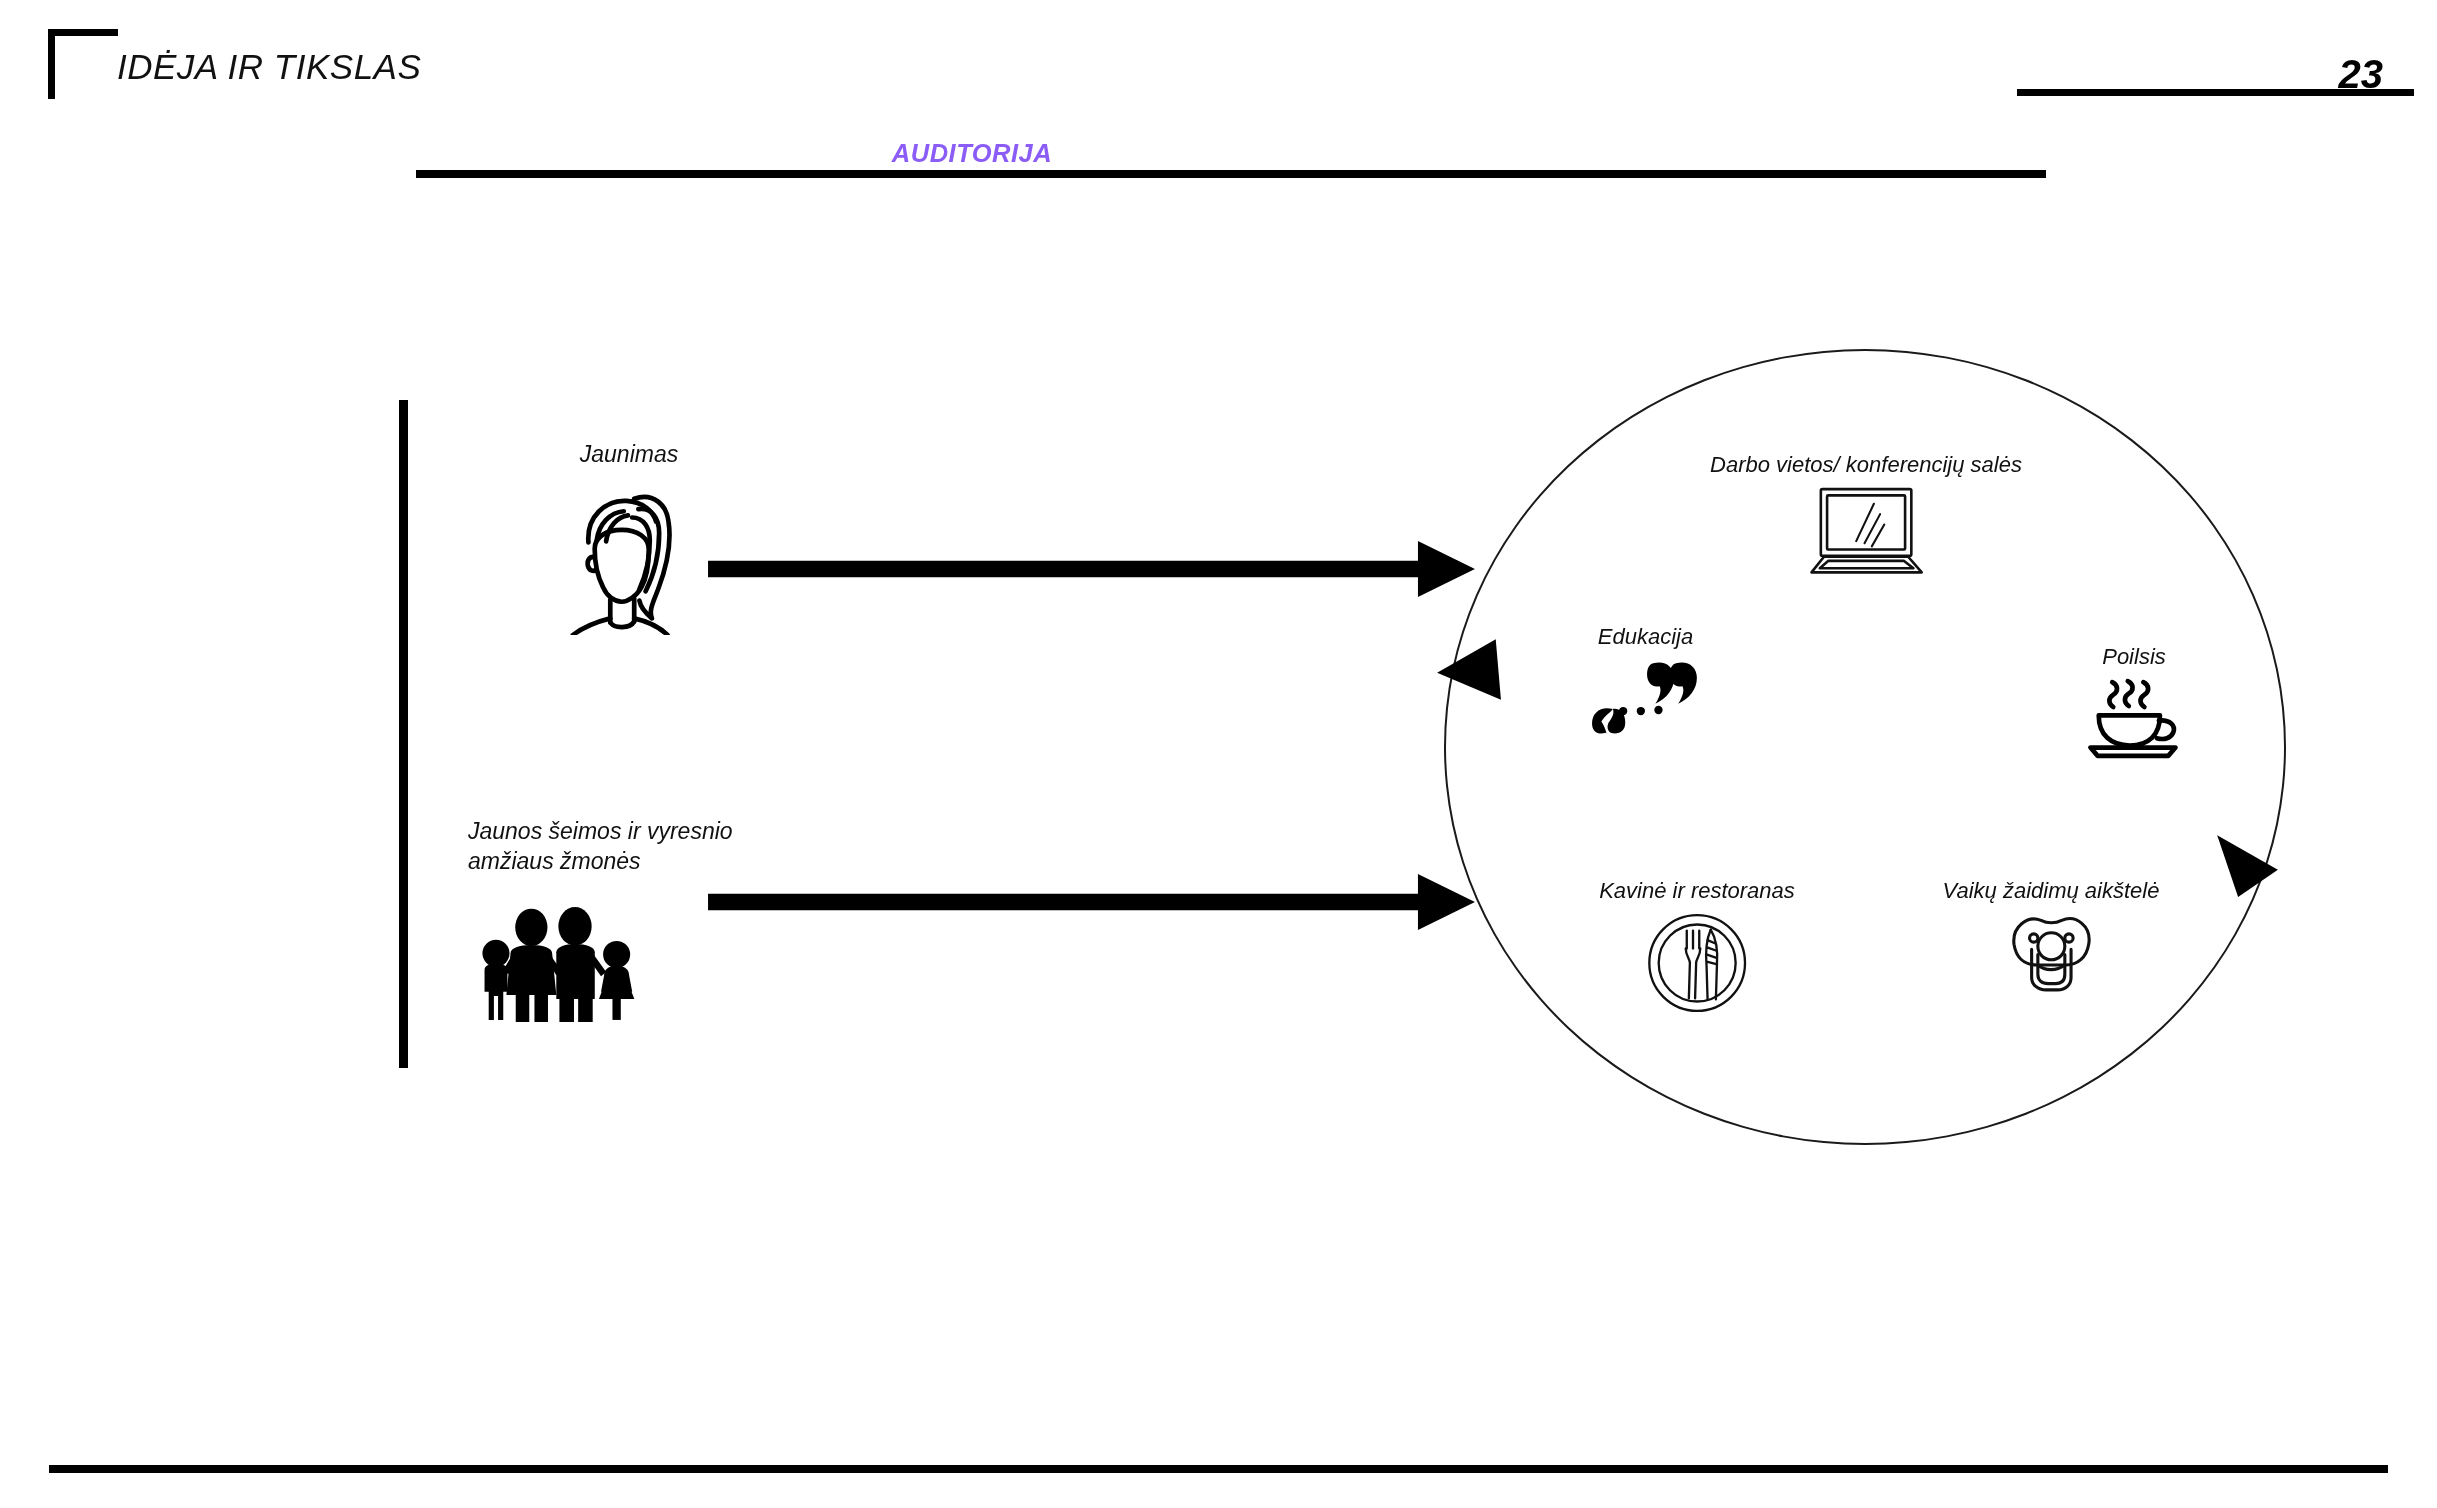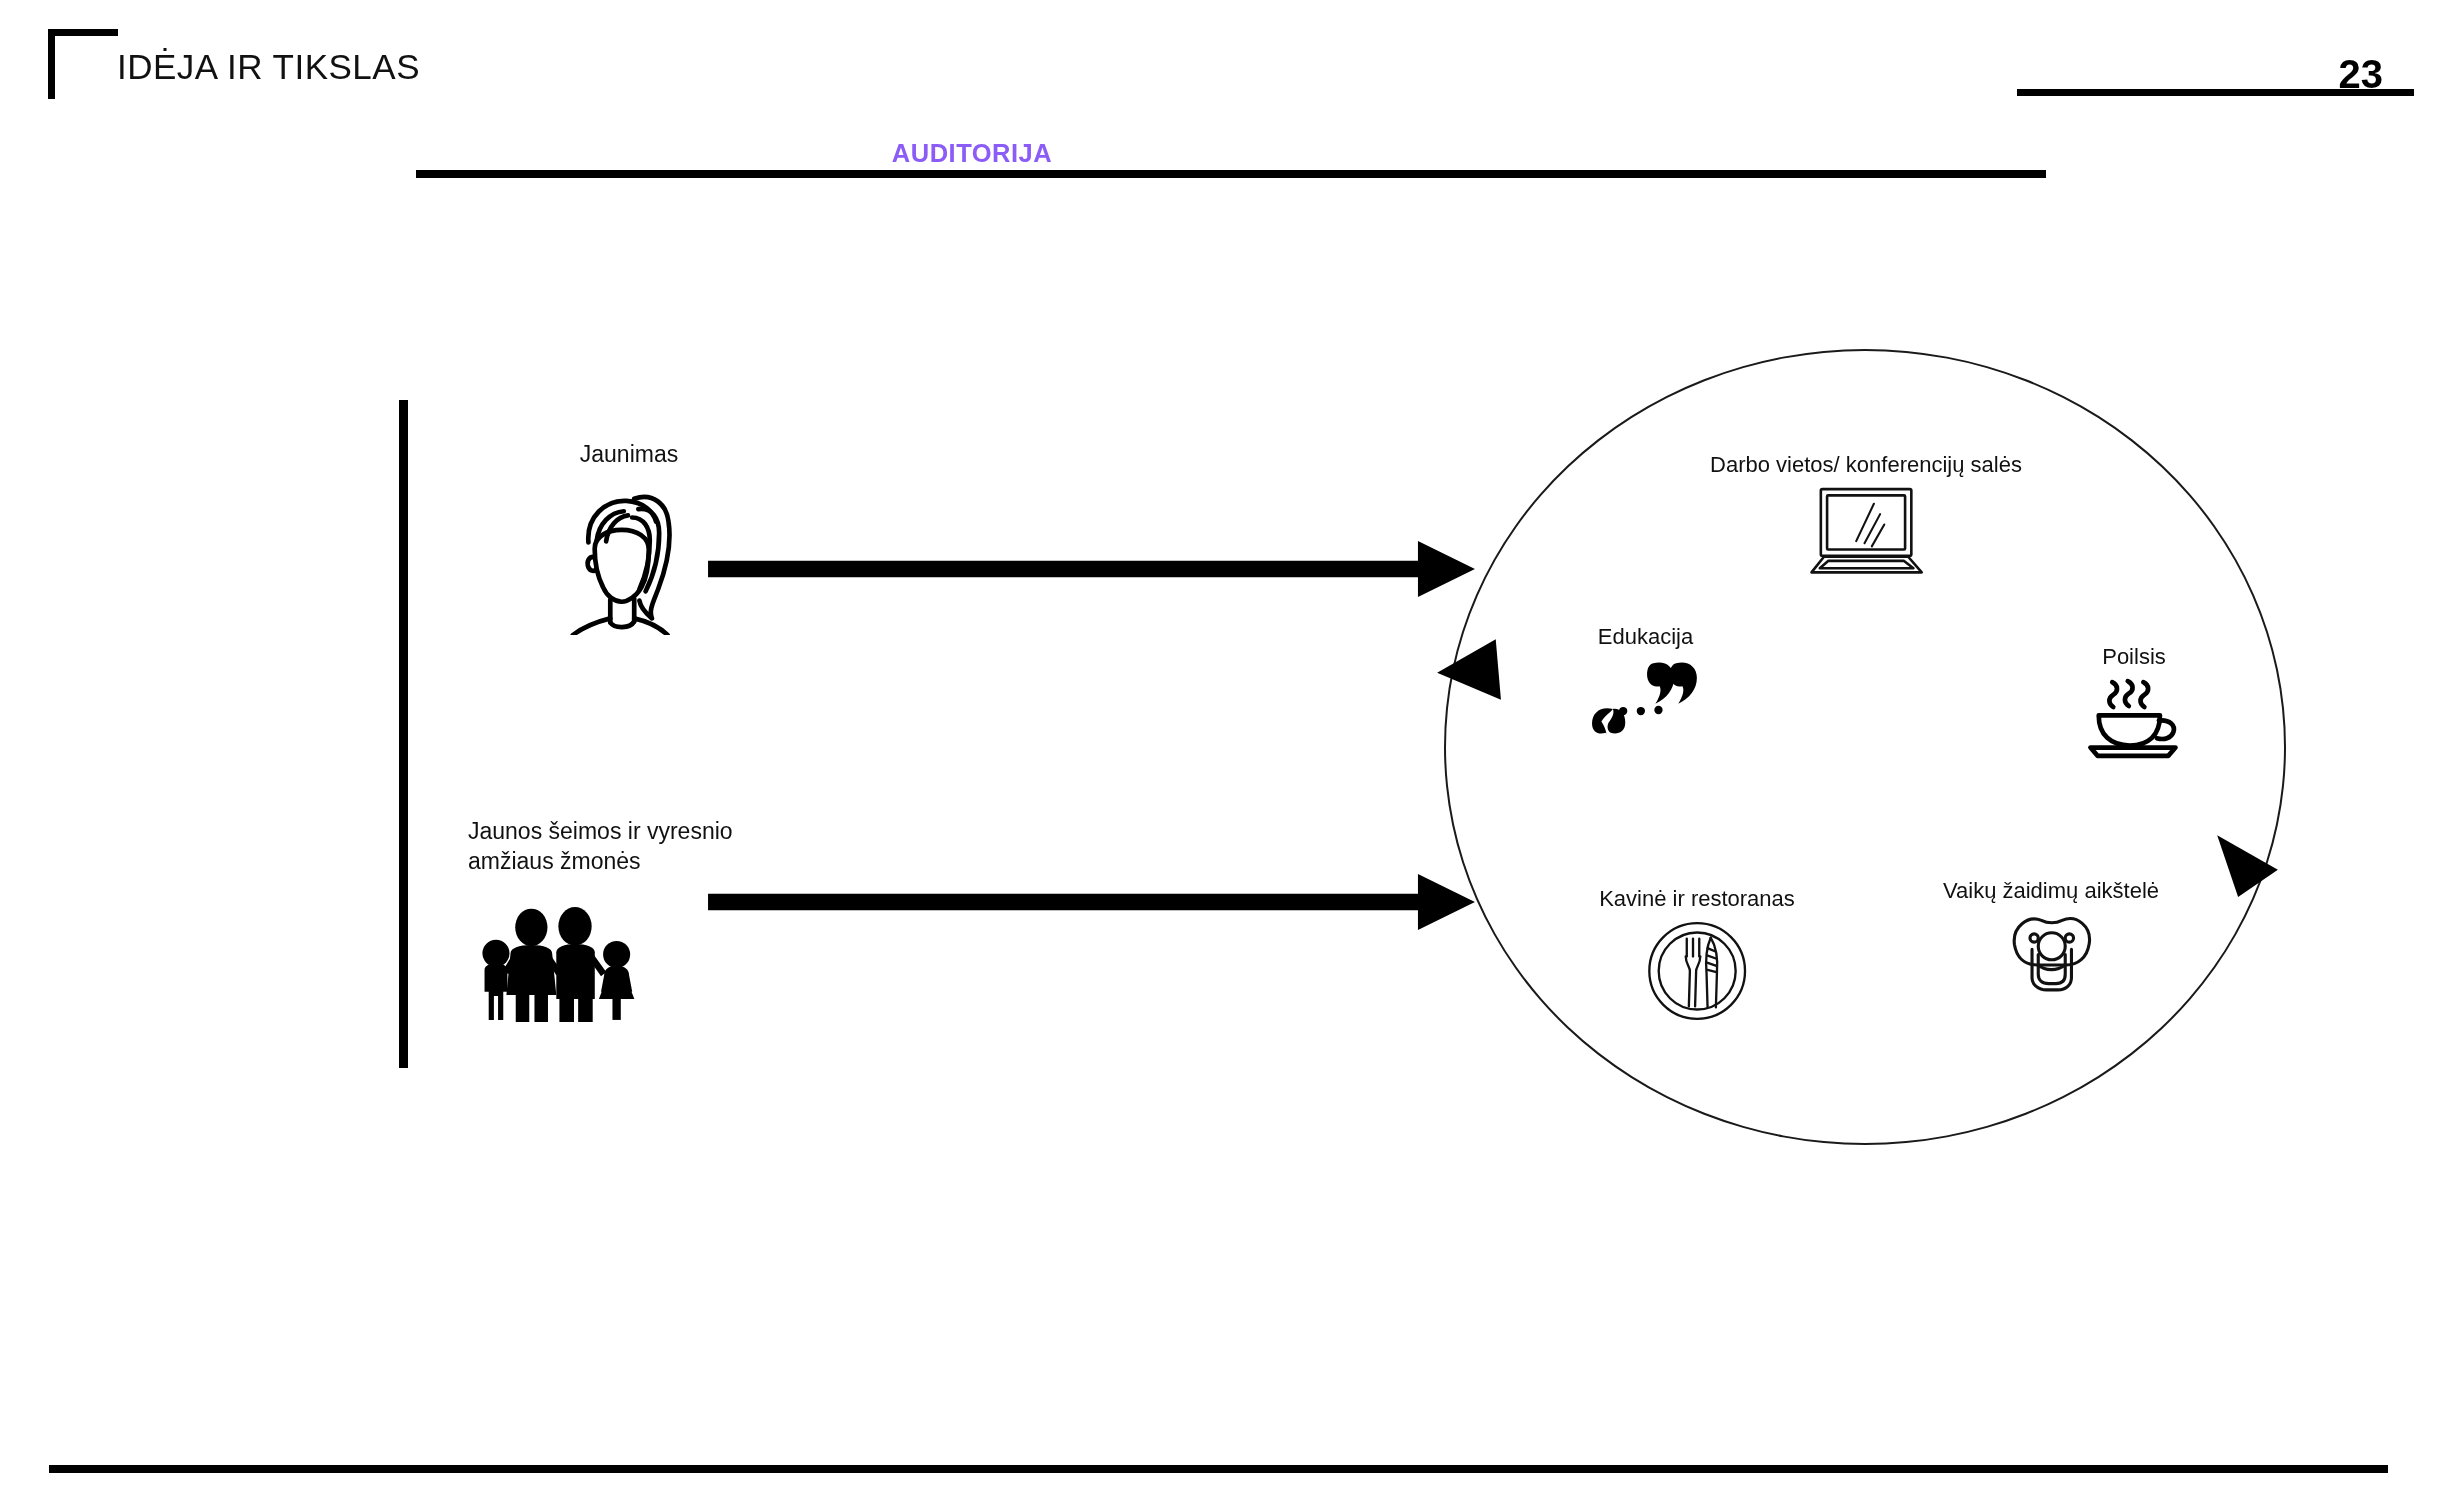--- a/index.html
+++ b/index.html
@@ -9,20 +9,21 @@
   }
   body {
     font-family: "Liberation Sans", sans-serif;
   }
   #slide {
     position: relative;
     width: 2414px;
     height: 1509px;
     background: #ffffff;
     overflow: hidden;
+    font-style: italic;
   }
 
   
   .corner-bracket {
     position: absolute;
     left: 48px;
     top: 29px;
     width: 63px;
     height: 63px;
     border-top: 7.3px solid #000;
@@ -296,21 +297,21 @@
 
         <path d="M22 74 L140 74 C140 112 118 132 82 132 C46 132 22 112 22 74 Z"></path>
 
         <path d="M138 84 C160 82 170 94 166 106 C162 118 148 122 134 118"></path>
 
         <path d="M6 136 L170 136 L156 152 L20 152 Z"></path>
       </svg>
     </span>
   </div>
 
-  <div class="feature" style="left:1697px; top:878px; transform:translateX(-50%);margin-top:8px;">
+  <div class="feature" style="left:1697px; top:878px; transform:translateX(-50%);">
     <span class="feature-label">Kavinė ir restoranas</span>
     <span class="feature-art">
       <svg width="104" height="104" viewBox="0 0 200 200" fill="none" stroke="#111" stroke-width="4.5" stroke-linecap="round" stroke-linejoin="round">
         <circle cx="100" cy="100" r="92"></circle>
         <circle cx="100" cy="100" r="74"></circle>
 
         <path d="M80 38 L80 72"></path>
         <path d="M92 38 L92 72"></path>
         <path d="M104 38 L104 72"></path>
         <path d="M78 72 C78 86 86 92 86 100 L84 168"></path>

